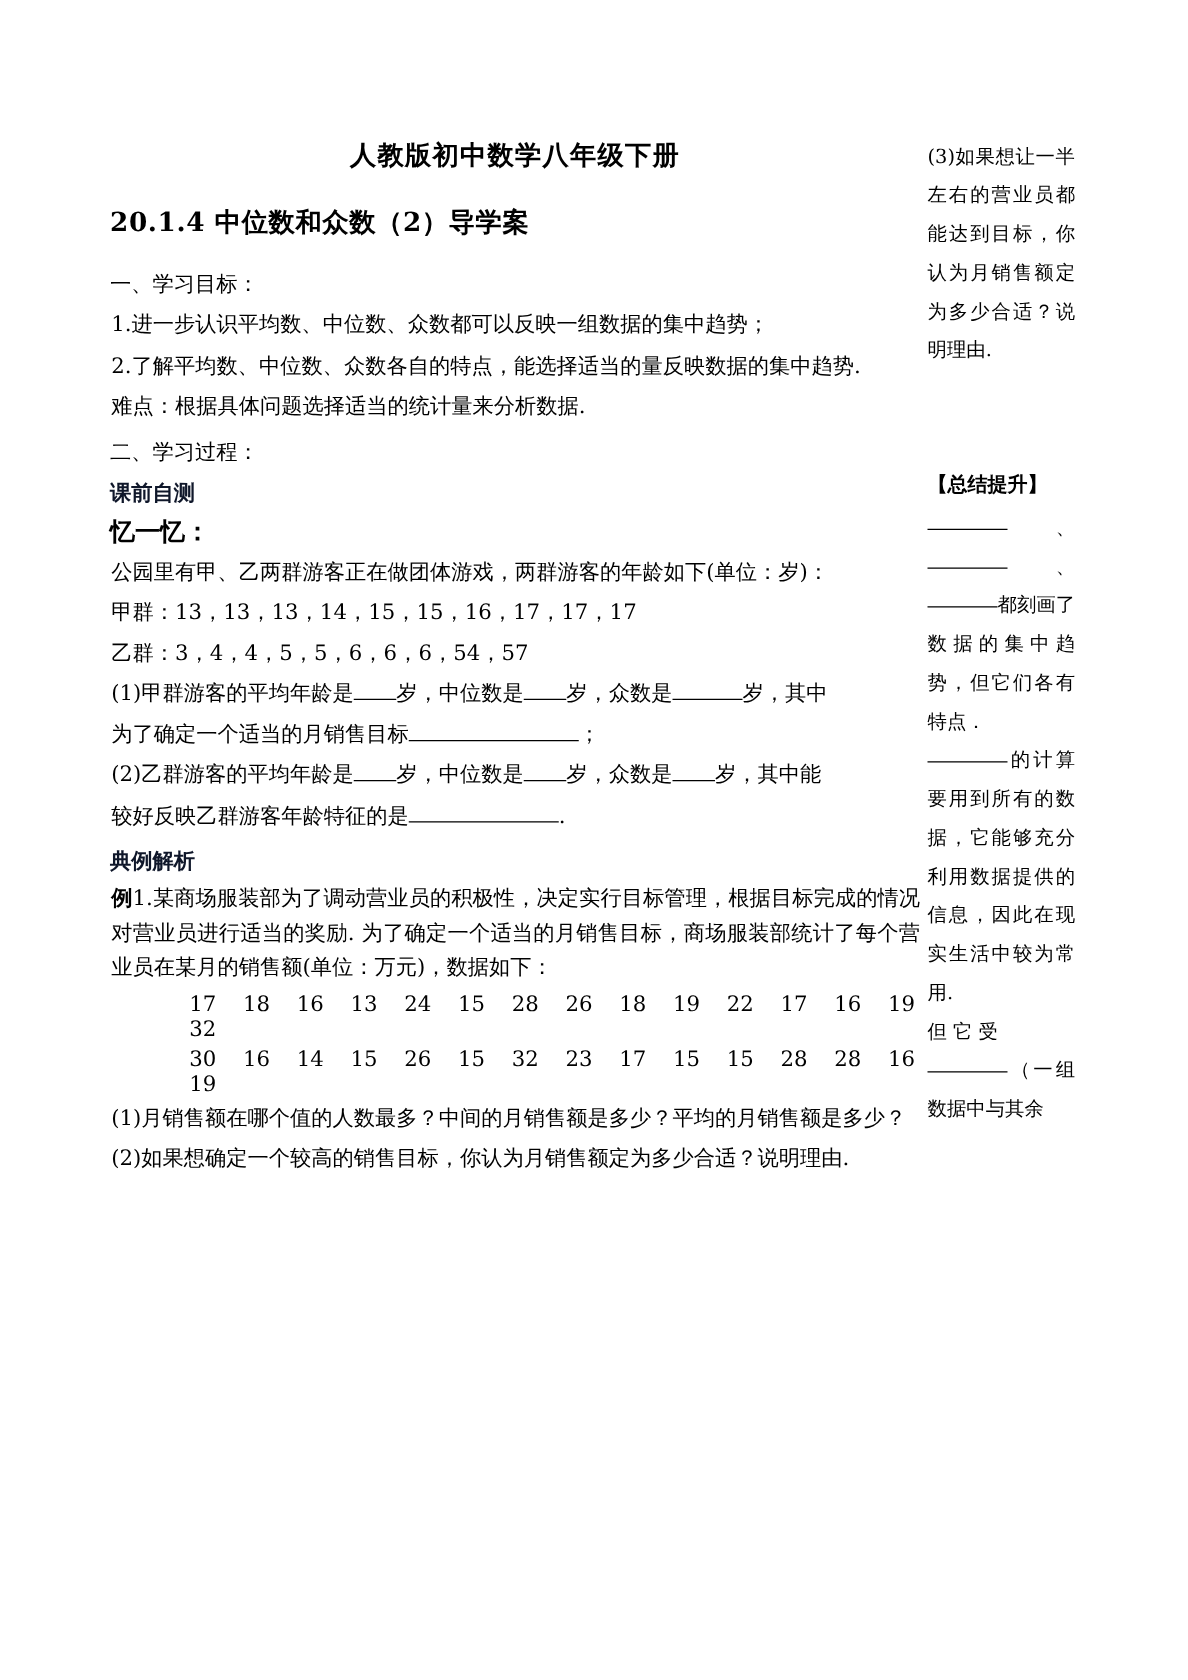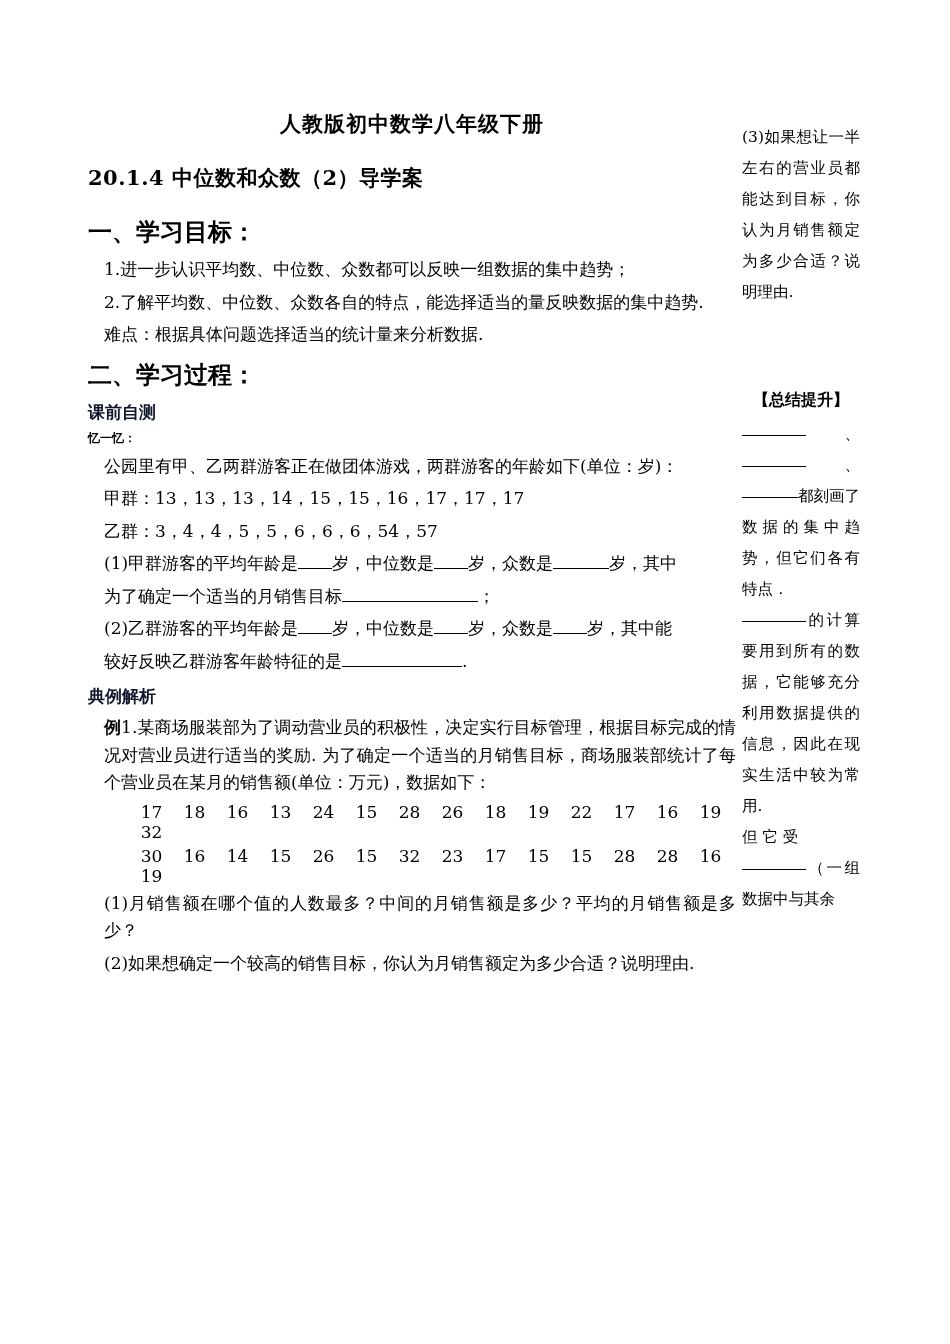--- a/index.html
+++ b/index.html
@@ -26,81 +26,81 @@
   .main-col {
     position: absolute;
     left: 88px;
     top: 110px;
     width: 648px;
   }
   
   .side-col {
     position: absolute;
     left: 742px;
-    top: 122px;
+    top: 110px;
     width: 118px;
     font-size: 15.5px;
     line-height: 2.05;
     text-align: justify;
     text-justify: inter-ideograph;
   }
   .title1 {
     font-weight: bold;
     font-size: 21px;
     text-align: center;
     letter-spacing: 1px;
     margin: 0 0 26px 0;
   }
   .title2 {
     font-weight: bold;
     font-size: 21px;
     letter-spacing: 0.5px;
     margin: 0 0 24px 0;
   }
   .h-sec {
-    font-weight: bold;
-    font-size: 24px;
+    font-weight: normal;
+    font-size: 17px;
     margin: 0 0 8px 0;
   }
   p.line {
     font-size: 17px;
     line-height: 1.62;
-    margin: 0 0 5px 16px;
+    margin: 0 0 5px 1px;
     text-align: justify;
     text-justify: inter-ideograph;
   }
   .blue-head {
     color: #0f172a;
     font-weight: bold;
     font-size: 17px;
     margin: 10px 0 6px 0;
   }
   .bold-inline { font-weight: bold; }
   .sub-head {
     font-weight: bold;
-    font-size: 12px;
+    font-size: 20px;
     margin: 4px 0 6px 0;
   }
   .data-row {
     font-size: 17px;
     margin: 0 0 4px 0;
     padding-left: 42px;
     letter-spacing: 0px;
   }
   .data-row span.n {
     display: inline-block;
     width: 43px;
-    text-align: center;
+    text-align: right;
   }
   .side-title {
     font-weight: bold;
     font-size: 16px;
     letter-spacing: 0px;
     margin: 0 0 2px 0;
-    text-align: center;
+    text-align: left;
   }
   .side-p {
     margin: 0;
     font-size: 15.5px;
     line-height: 2.0;
     text-align: justify;
     text-justify: inter-ideograph;
   }
   .side-gap { height: 76px; }
   .blank-s { display:inline-block; width: 34px; border-bottom: 1px solid #000; }

